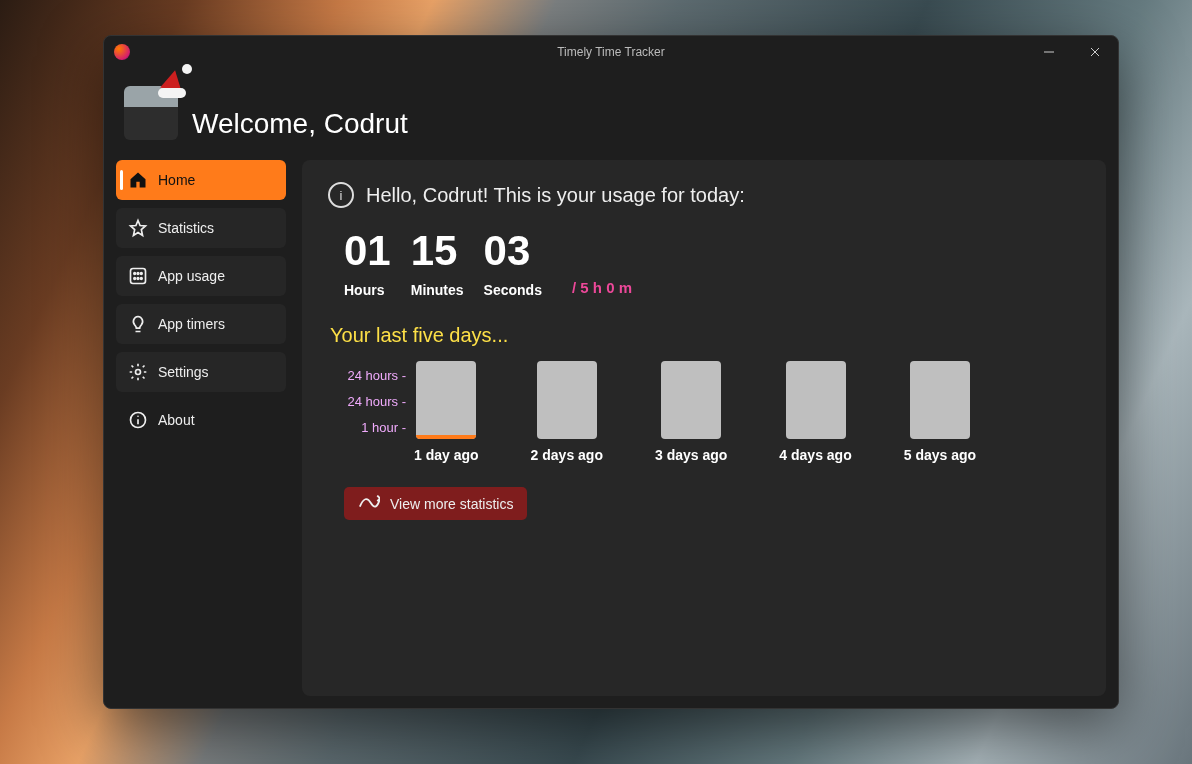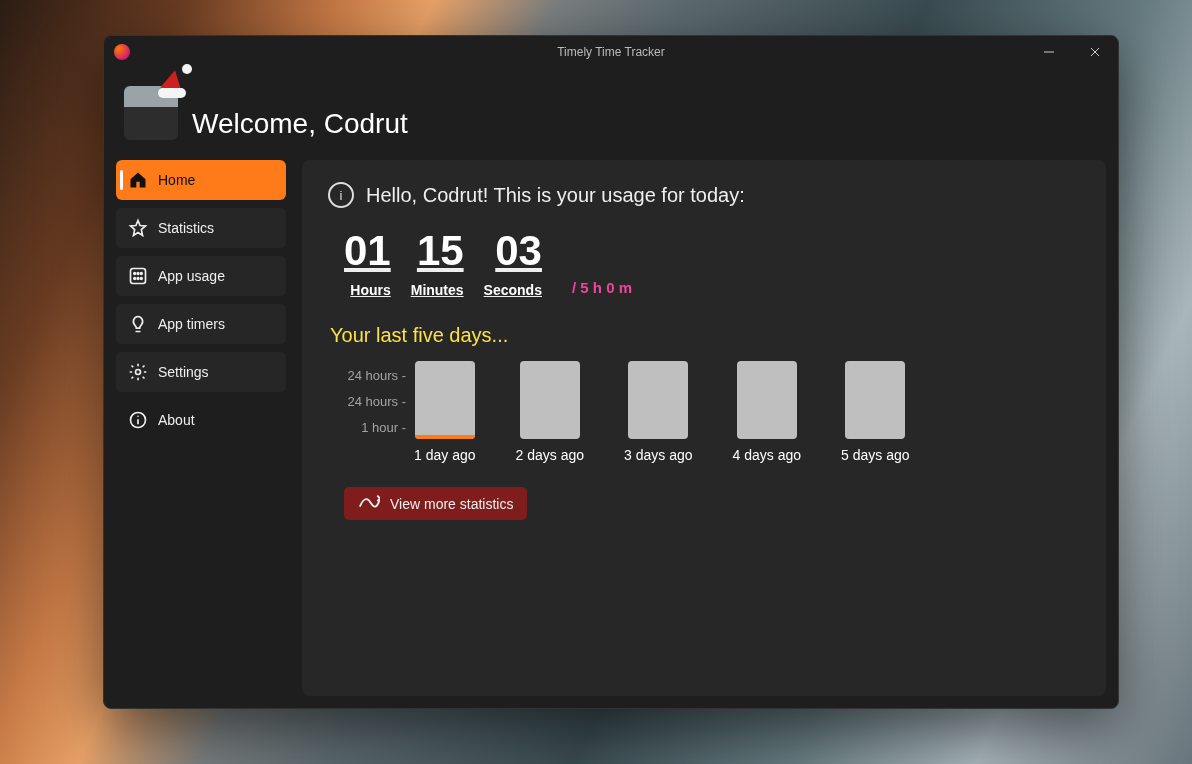--- a/index.html
+++ b/index.html
@@ -206,21 +206,21 @@
   }
 
   .usage-row{
     display:flex;
     align-items:flex-end;
     gap:20px;
     margin-bottom:26px;
     padding-left:16px;
   }
   .usage-seg{
-    display:flex;flex-direction:column;align-items:flex-end;gap:10px;text-decoration:underline;
+    display:flex;flex-direction:column;align-items:flex-start;gap:10px;
   }
   .usage-seg .big{
     font-size:42px;
     font-weight:600;
     color:#fff;
     line-height:1;
   }
   .usage-seg .lbl{
     font-size:14px;
     font-weight:600;
@@ -243,28 +243,29 @@
   .chart-area{
     display:flex;
     gap:8px;
     margin-bottom:24px;
   }
   .y-axis{
     width:78px;
     display:flex;
     flex-direction:column;
     align-items:flex-end;
-    color:#a3a3a3;
+    color:#f0abfc;
     font-size:13px;
     padding-top:2px;
   }
   .y-axis .tick{height:26px;line-height:26px;}
   .bars-row{
     display:flex;
-    gap:40px;
+    gap:52px;
+    font-weight:bold;
   }
   .bar-col{
     display:flex;flex-direction:column;align-items:center;gap:8px;
   }
   .bar-slot{
     width:60px;height:78px;
     background:#bfbfbf;
     border-radius:4px;
     position:relative;
     overflow:hidden;

